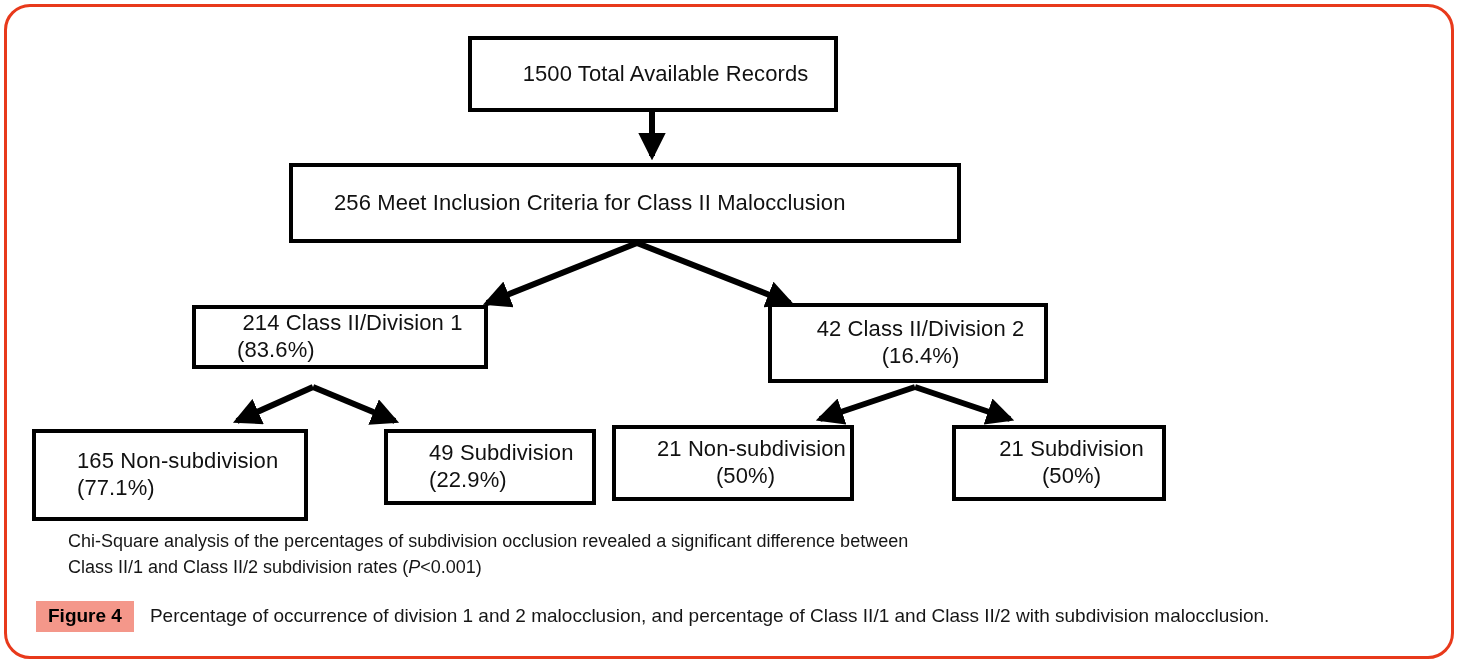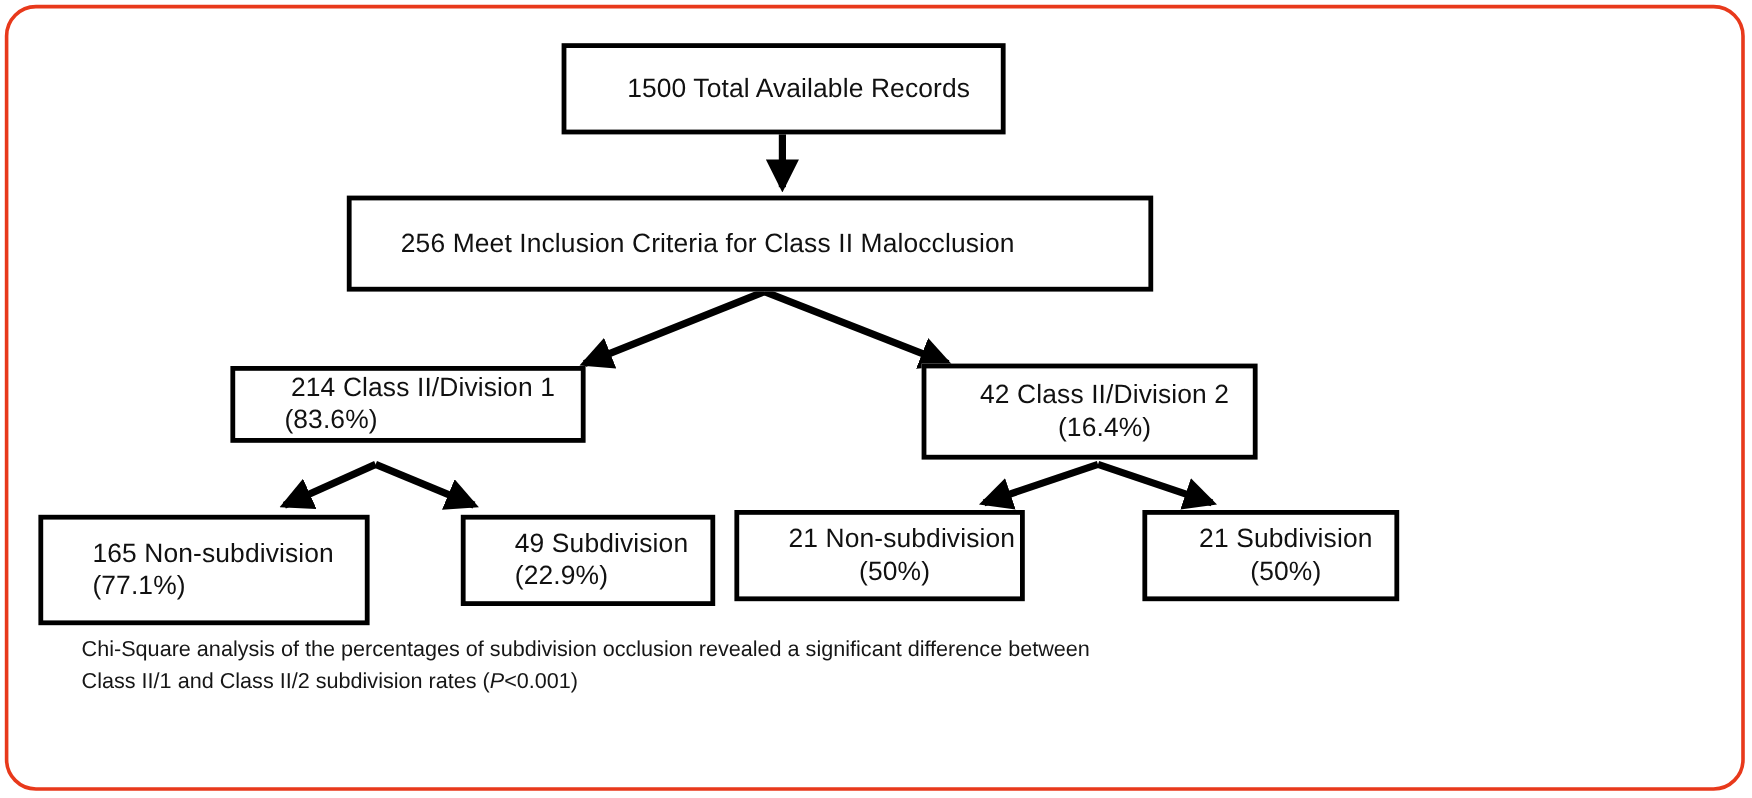--- a/index.html
+++ b/index.html
@@ -177,14 +177,18 @@
   <div class="node padded" style="left:952px; top:425px; width:214px; height:76px;">
     <span class="ln center">21 Subdivision</span>
     <span class="ln center">(50%)</span>
   </div>
 
   <div class="notes">
     <div class="nline">Chi-Square analysis of the percentages of subdivision occlusion revealed a significant difference between</div>
     <div class="nline"><span>Class II/1 and Class II/2 subdivision rates (</span><em>P</em><span>&lt;0.001)</span></div>
   </div>
 
+  <div class="caption-row">
+    <span class="fig-tag">Figure 4</span>
+    <span class="caption-text">Percentage of occurrence of division 1 and 2 malocclusion, and percentage of Class II/1 and Class II/2 with subdivision malocclusion.</span>
+  </div>
 
 </div>
 
 </body></html>

